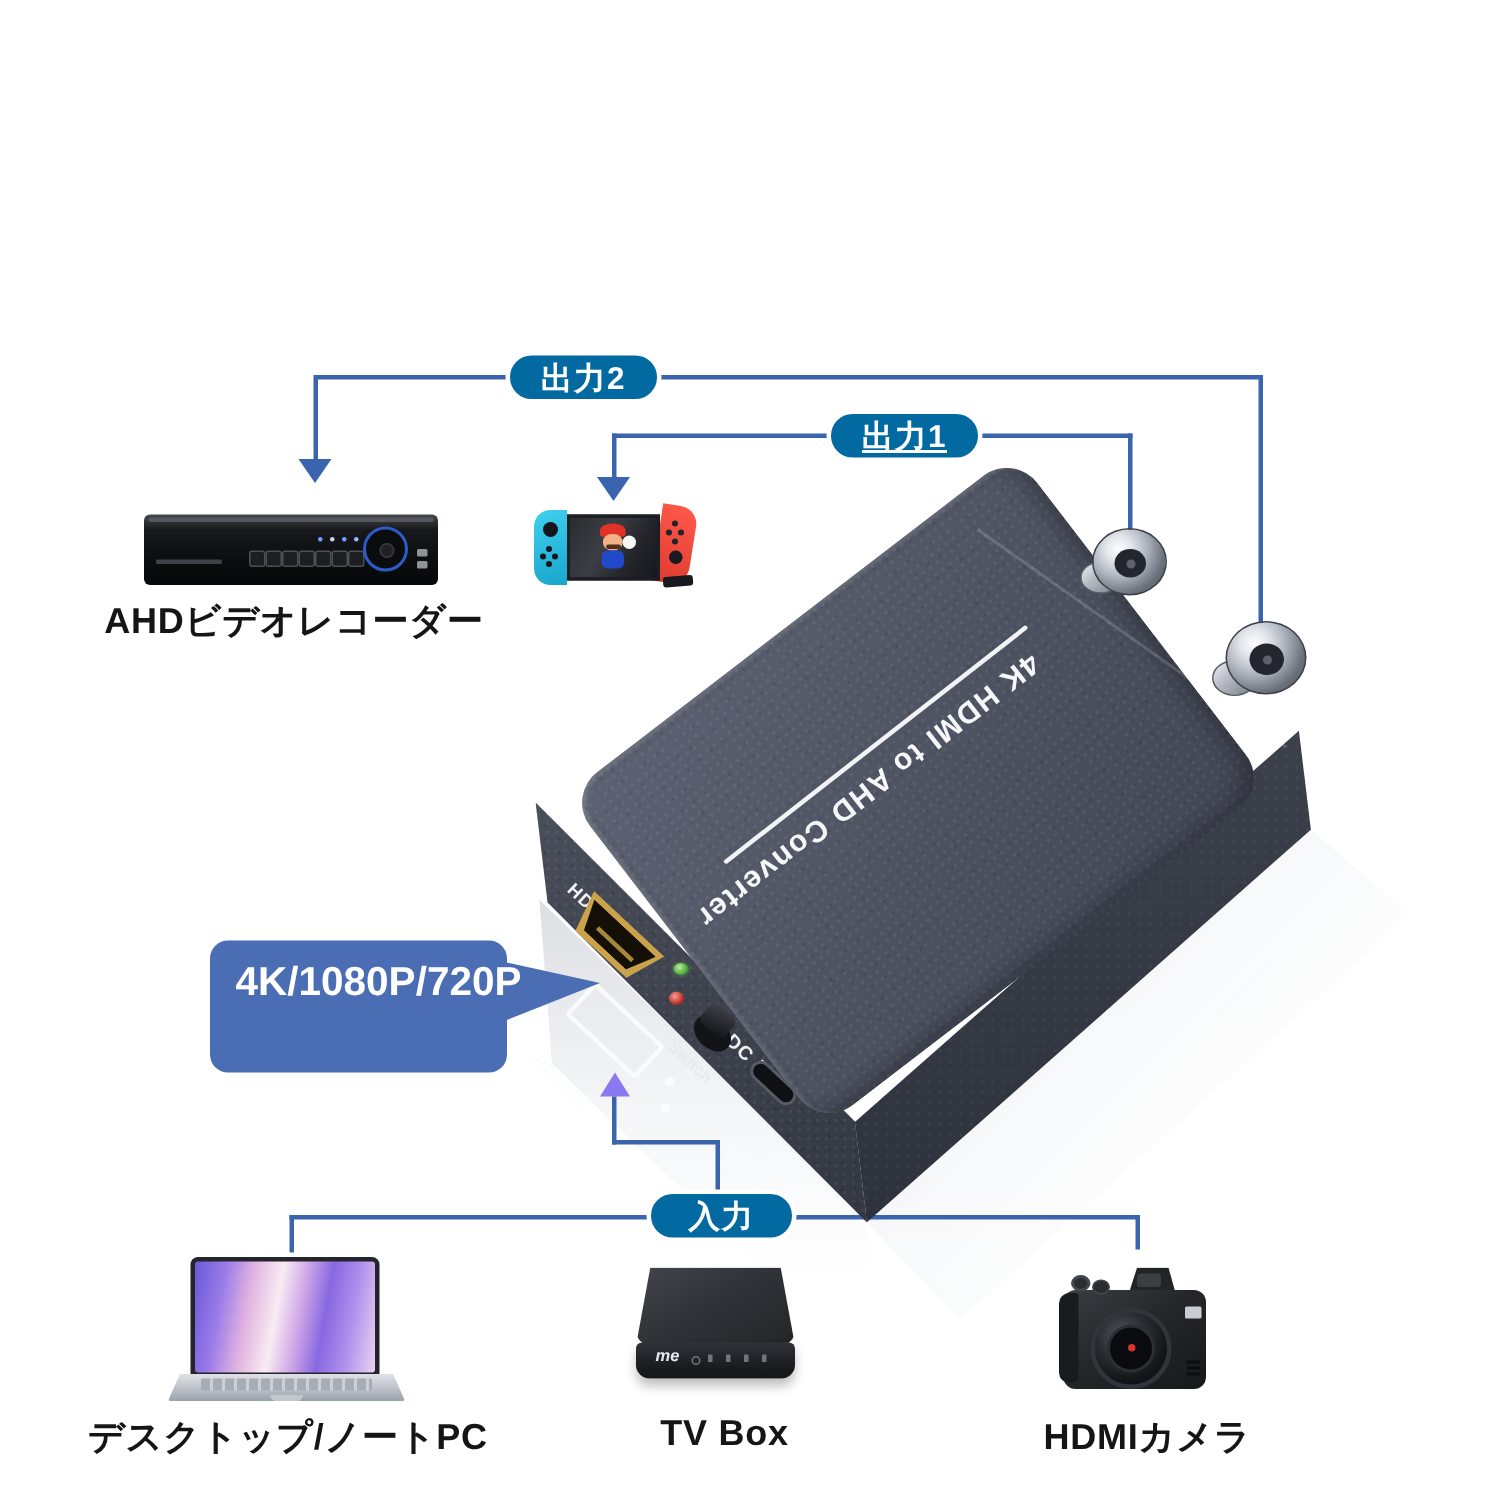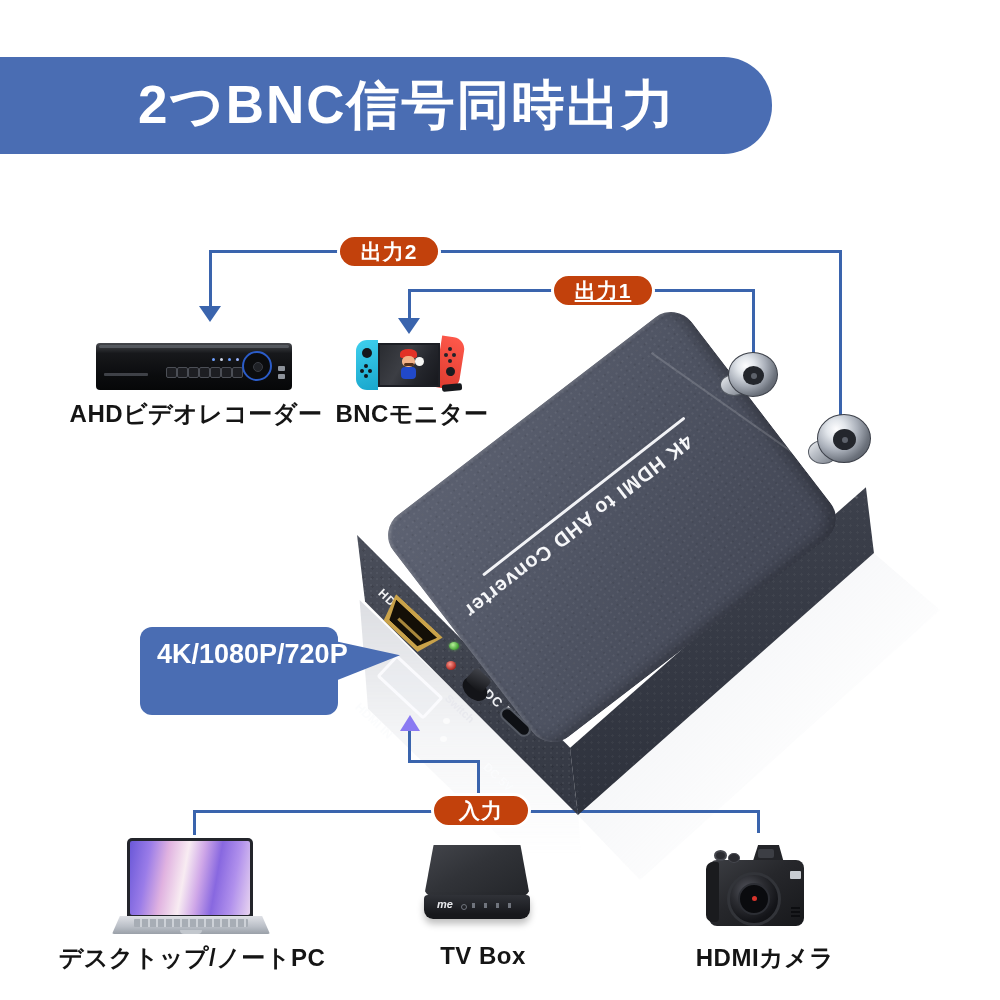--- a/index.html
+++ b/index.html
@@ -13,21 +13,21 @@
   .banner-text{padding-left:138px;color:#fff;font-size:53px;font-weight:900;letter-spacing:2px;}
 
   
   .line{background:#3a64ad;z-index:6;}
   .arrow-down{width:0;height:0;border-left:11px solid transparent;border-right:11px solid transparent;
               border-top:16px solid #3a64ad;z-index:6;}
   .arrow-up{width:0;height:0;border-left:10px solid transparent;border-right:10px solid transparent;
             border-bottom:16px solid #8a7af2;z-index:6;}
 
   
-  .pill{background:#c2410c;border:3px solid #fff;border-radius:20px;color:#fff;
+  .pill{background:#0369a1;border:3px solid #fff;border-radius:20px;color:#fff;
         font-size:21px;font-weight:800;display:flex;align-items:center;justify-content:center;
         box-sizing:border-box;z-index:20;letter-spacing:1px;}
 
   
   .callout{left:140px;top:627px;width:198px;height:88px;background:#4a6db3;border-radius:12px;
            z-index:22;color:#fff;font-weight:800;font-size:27px;line-height:1.25;
            padding:11px 0 16px 17px;box-sizing:border-box;}
   .callout-tail{left:330px;top:638px;width:70px;height:48px;background:#4a6db3;
                 clip-path:polygon(0 4%,100% 36%,0 94%);z-index:21;}
 
@@ -244,21 +244,20 @@
     <div class="abs jc-dpad" style="left:8px;top:37px;"></div>
     <div class="abs sw-screen">
       <div class="abs sw-bg"></div>
       <div class="abs mario-cap"></div>
       <div class="abs mario-face"></div>
       <div class="abs mario-must"></div>
       <div class="abs mario-glove"></div>
       <div class="abs mario-body"></div>
     </div>
   </div>
-  <div class="abs item-label" style="left:332px;top:398px;width:160px;">BNCモニター</div>
 
   <div class="abs face-left"></div>
   <div class="abs face-right"></div>
   <div class="abs face-top"></div>
   <div class="abs ridge"></div>
   <div class="abs top-text-wrap">
     <div class="top-text">4K HDMI to AHD Converter</div>
     <div class="top-rule"></div>
   </div>
   <div class="abs hdmi-label">HDMI IN</div>
@@ -288,23 +287,20 @@
 
   <div class="abs pill" style="left:337px;top:234px;width:104px;height:35px;">出力2</div>
   <div class="abs pill" style="left:551px;top:273px;width:104px;height:35px;text-decoration:underline;">出力1</div>
   <div class="abs pill" style="left:431px;top:793px;width:100px;height:35px;">入力</div>
 
   <div class="abs callout-tail"></div>
   <div class="abs callout">
     <div>4K/1080P/720P</div>
   </div>
 
-  <div class="abs banner">
-    <div class="banner-text">2つBNC信号同時出力</div>
-  </div>
 
   <div class="abs laptop">
     <div class="abs lap-screen">
       <div class="lap-wall"></div>
     </div>
     <div class="abs lap-deck"></div>
     <div class="abs lap-keys"></div>
     <div class="abs lap-notch"></div>
   </div>
   <div class="abs tvbox">

